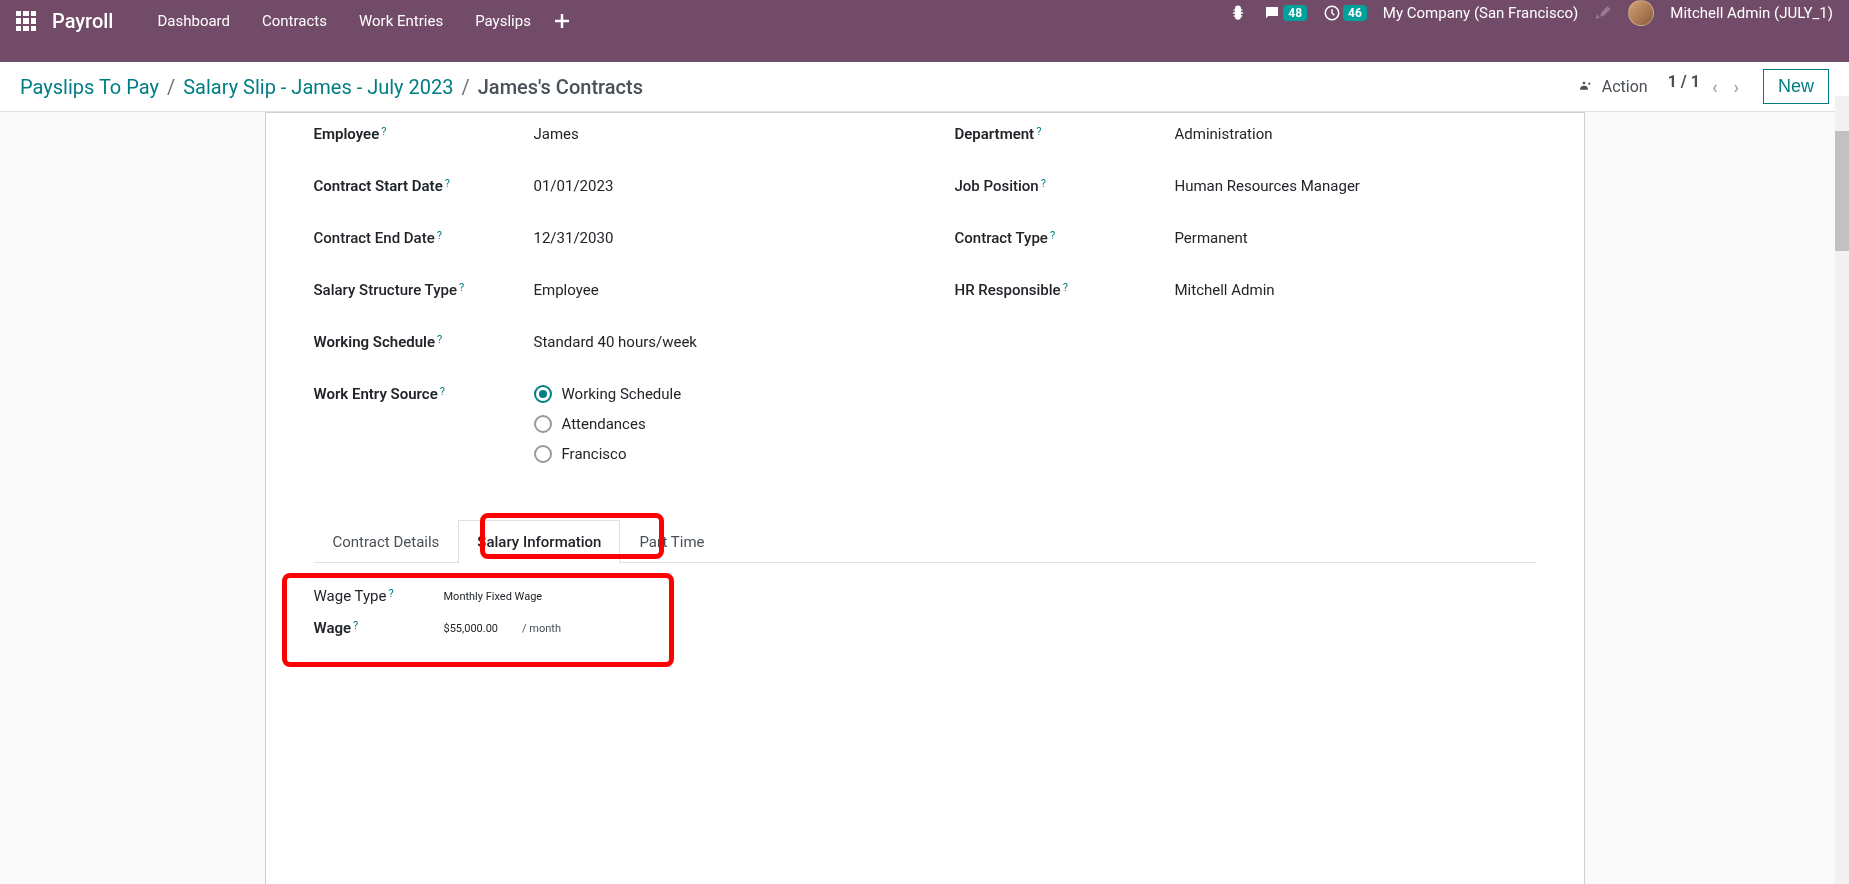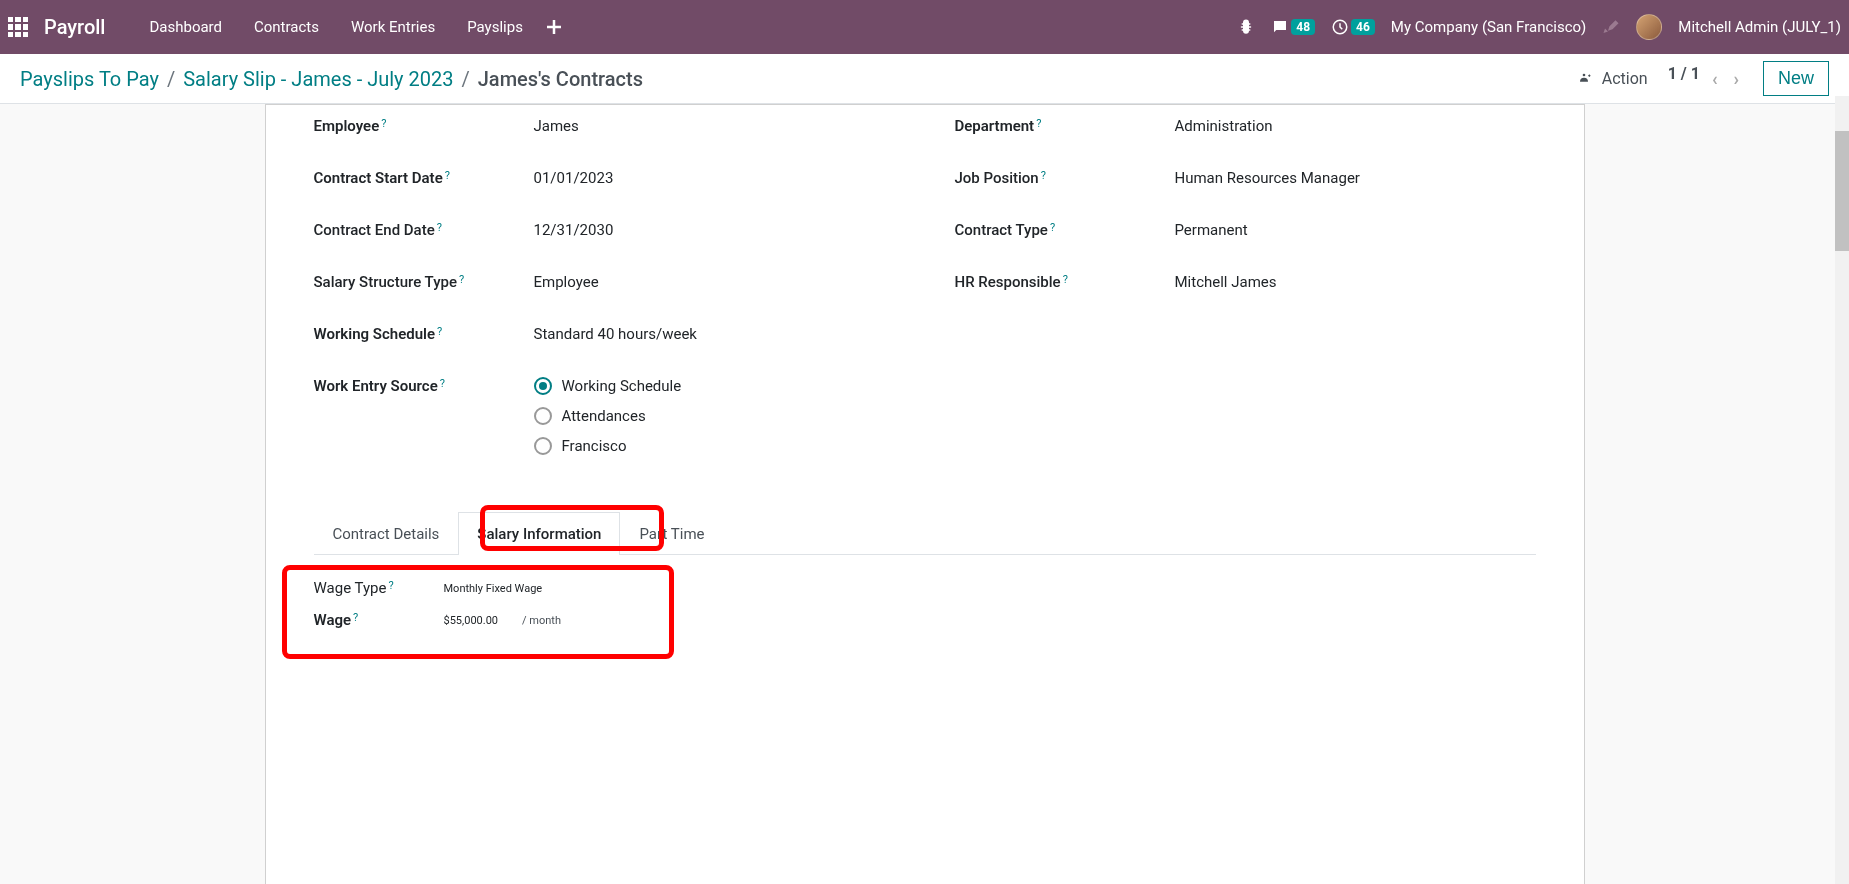--- a/index.html
+++ b/index.html
@@ -1,24 +1,24 @@
 <!DOCTYPE html>
 <html><head>
   <meta charset="utf-8">
   <style>
     * { margin: 0; padding: 0; box-sizing: border-box; }
     body { font-family: -apple-system, BlinkMacSystemFont, "Segoe UI", Roboto, sans-serif; background: #f9f9f9; overflow: hidden; }
     
     .topbar {
       background: #714b67;
       color: white;
-      height: 54px;
-      display: flex;
-      align-items: center;
-      padding: 0 8px;
+      height: 62px;
+      display: flex;
+      align-items: flex-start;
+      padding: 0 16px;
       font-size: 15px;
     }
     .topbar-left { display: flex; align-items: center; gap: 0; }
     .apps-icon { width: 20px; height: 20px; display: grid; grid-template-columns: repeat(3,1fr); grid-template-rows: repeat(3,1fr); gap: 2px; margin-right: 16px; cursor: pointer; }
     .apps-icon span { background: white; }
     .app-name { font-size: 20px; font-weight: 500; margin-right: 28px; }
     .nav-item { padding: 12px 16px; cursor: pointer; }
     .plus-icon { font-size: 18px; cursor: pointer; padding: 8px; }
     .topbar-right { margin-left: auto; display: flex; align-items: center; gap: 16px; }
     .top-icon { cursor: pointer; display: flex; align-items: center; gap: 2px; position: relative; }
@@ -228,21 +228,21 @@
         <div class="form-row">
           <div class="form-label optional"><span>Job Position</span><span class="help-icon">?</span></div>
           <div class="form-value">Human Resources Manager</div>
         </div>
         <div class="form-row">
           <div class="form-label optional"><span>Contract Type</span><span class="help-icon">?</span></div>
           <div class="form-value">Permanent</div>
         </div>
         <div class="form-row">
           <div class="form-label optional"><span>HR Responsible</span><span class="help-icon">?</span></div>
-          <div class="form-value">Mitchell James</div>
+          <div class="form-value">Mitchell Admin</div>
         </div>
       </div>
     </div>
 
     <div class="tabs-container">
       <div class="tabs" style="position:relative;">
         <div class="tab">Contract Details</div>
         <div class="tab active">Salary Information</div>
         <div class="tab">Part Time</div>
         <div class="annotation-box" style="left:166px; top:-6px; width:184px; height:46px;"></div>

